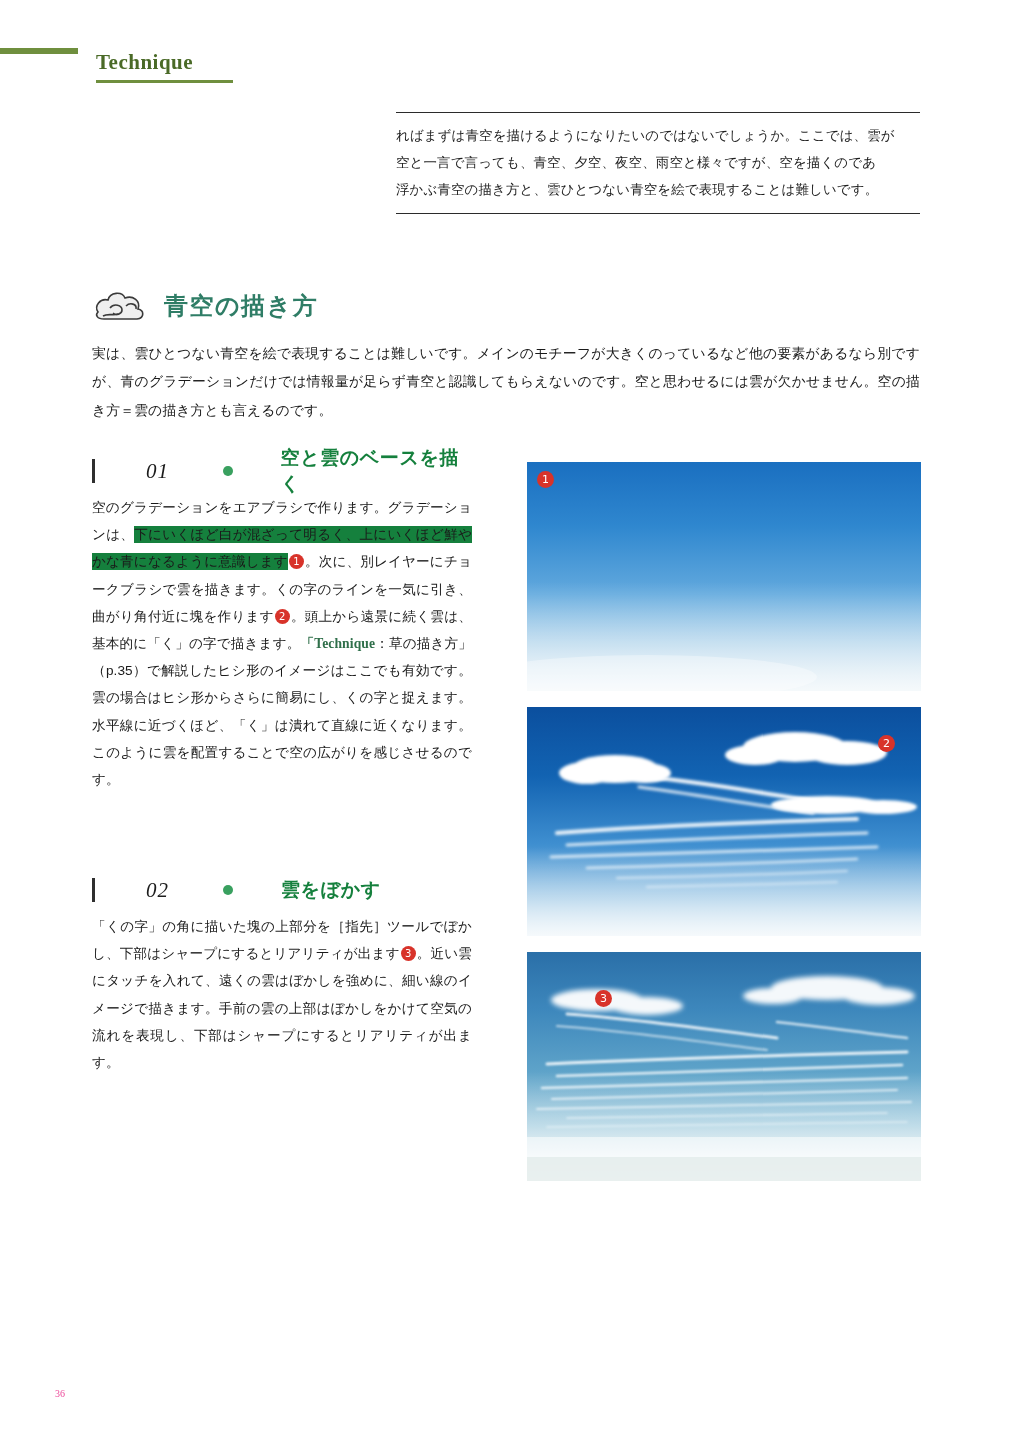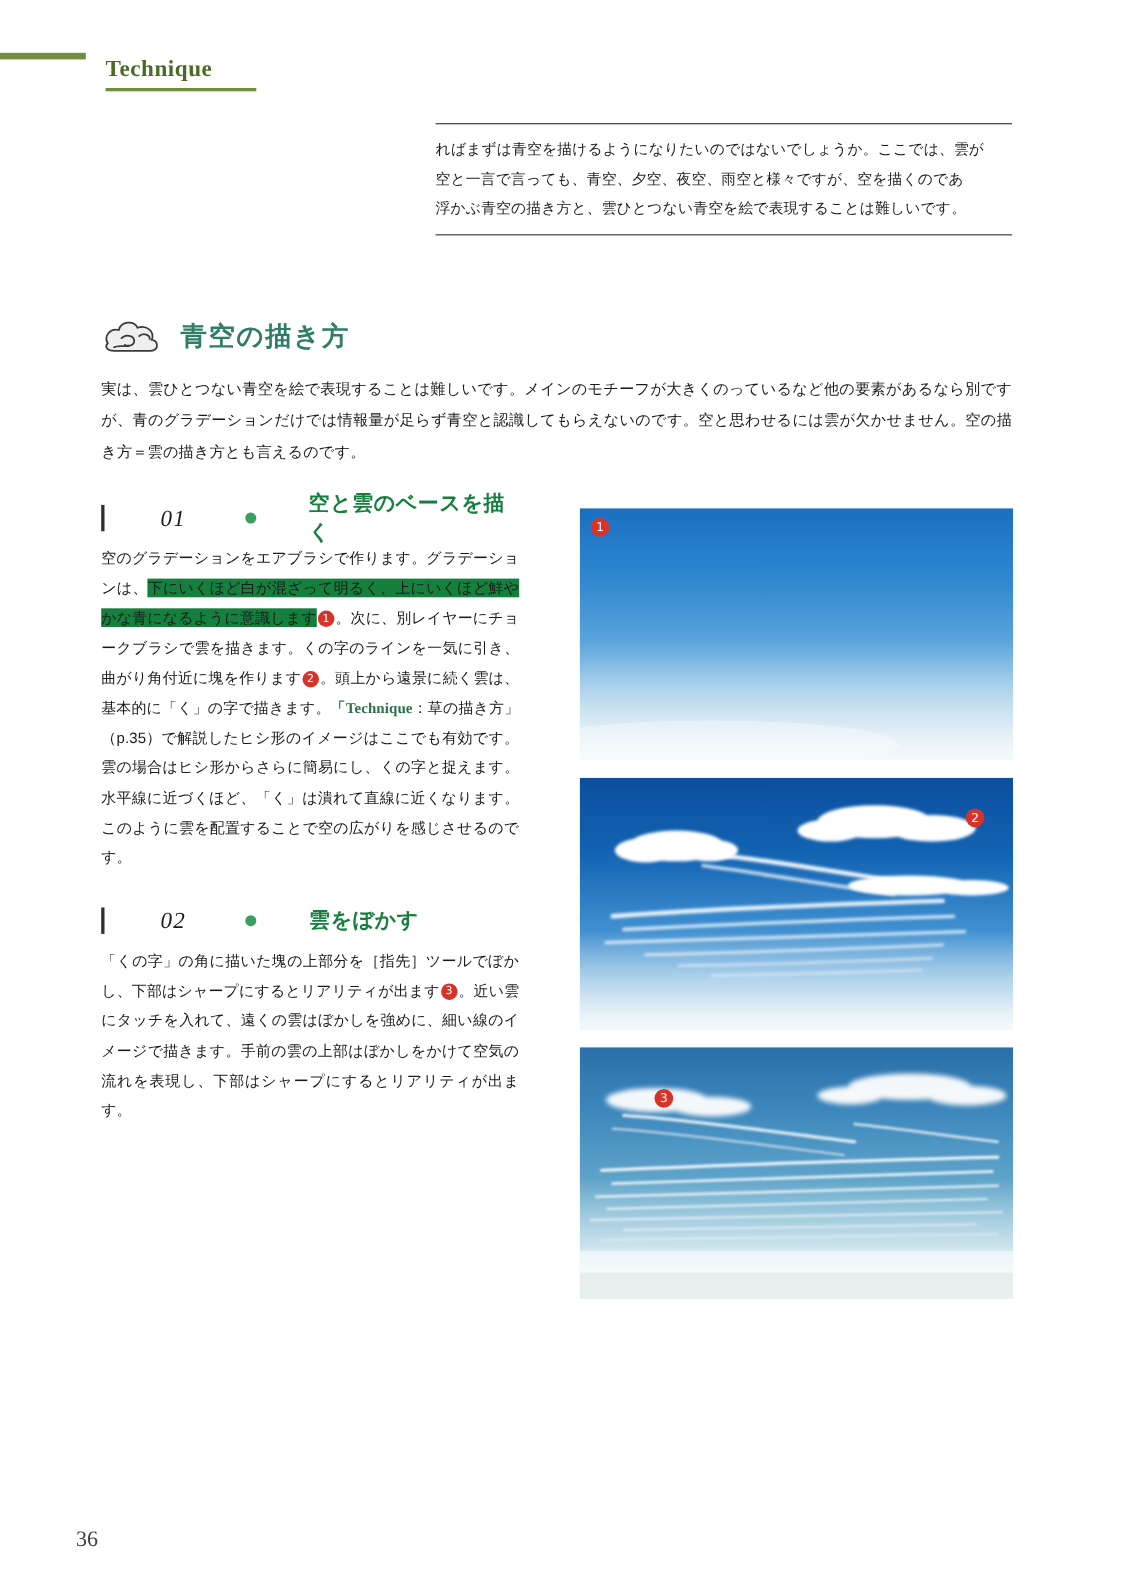--- a/index.html
+++ b/index.html
@@ -177,21 +177,21 @@
     color: #fff;
     font-size: 10px;
     line-height: 15px;
     text-align: center;
     vertical-align: 1px;
     margin: 0 1px;
     font-family: "DejaVu Sans", sans-serif;
   }
 
   #step-01 { left: 92px; top: 458px; }
-  #step-02 { left: 92px; top: 824px; }
+  #step-02 { left: 92px; top: 877px; }
 
   
   .figure {
     position: absolute;
     overflow: hidden;
   }
   #fig-1 { left: 527px; top: 462px; width: 394px; height: 229px; }
   #fig-2 { left: 527px; top: 707px; width: 394px; height: 229px; }
   #fig-3 { left: 527px; top: 952px; width: 394px; height: 229px; }
 
@@ -221,24 +221,24 @@
   }
   .sky3 {
     position: absolute;
     inset: 0;
     background: linear-gradient(to bottom, #2a6fa8 0%, #3d87bc 25%, #5ea3c9 52%, #93c4d9 76%, #cfe2e6 92%, #e6edec 100%);
   }
 
   
   .page-number {
     position: absolute;
-    left: 69px;
+    left: 55px;
     top: 1388px;
-    font-size: 20px;
-    color: #404040;
+    font-size: 10px;
+    color: #ec4899;
     font-family: "Liberation Serif", serif;
   }
 </style>
 </head>
 <body>
 
 <div class="page">
 
   <div class="corner-bar"></div>
 

